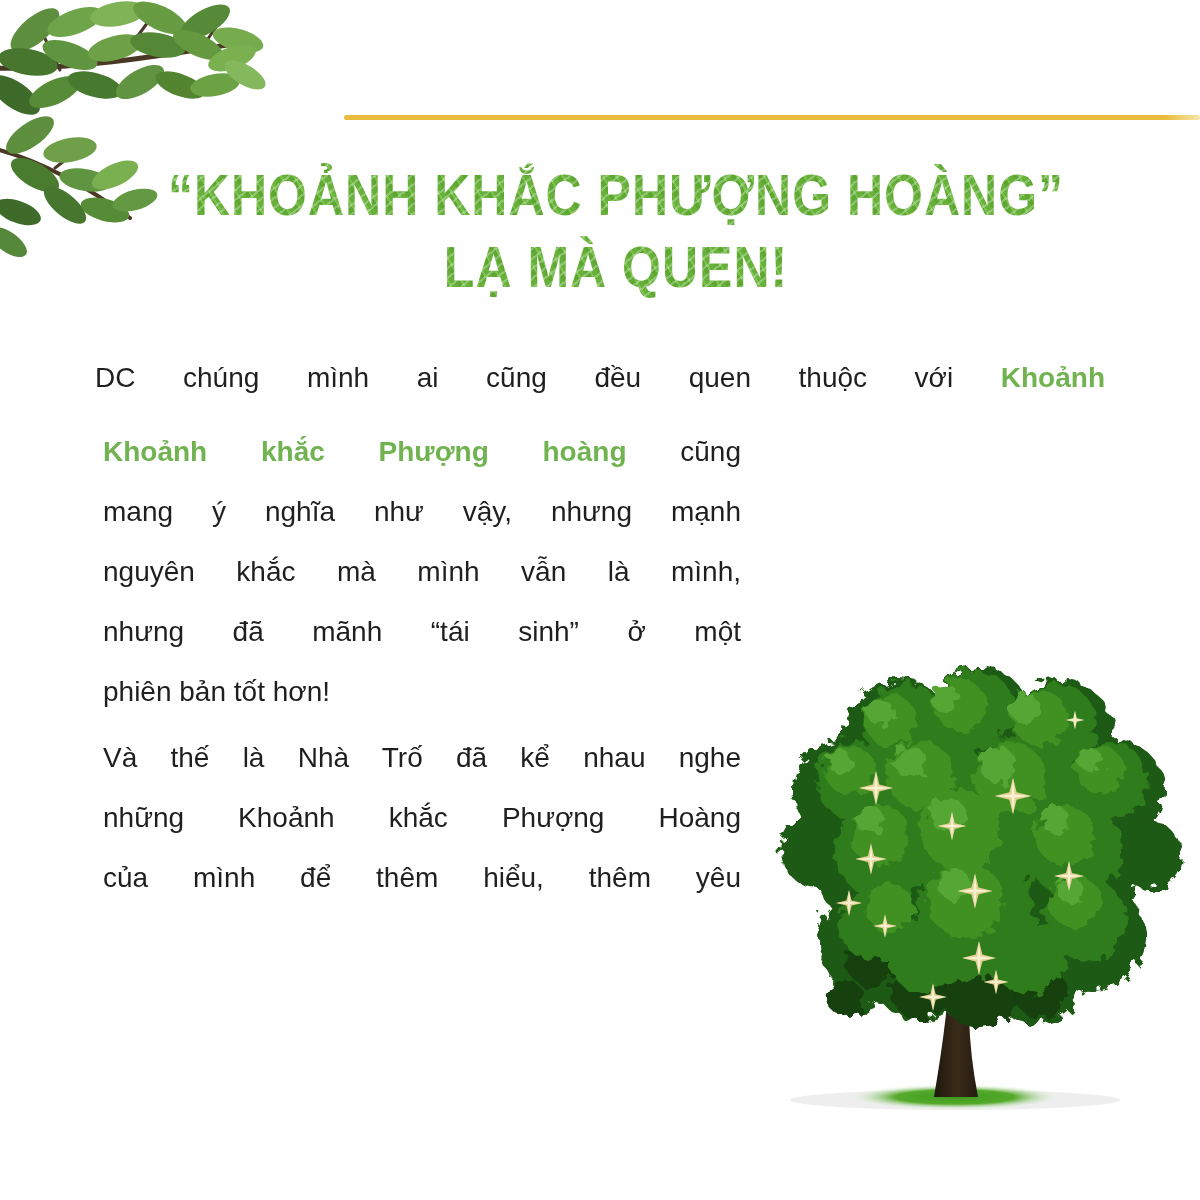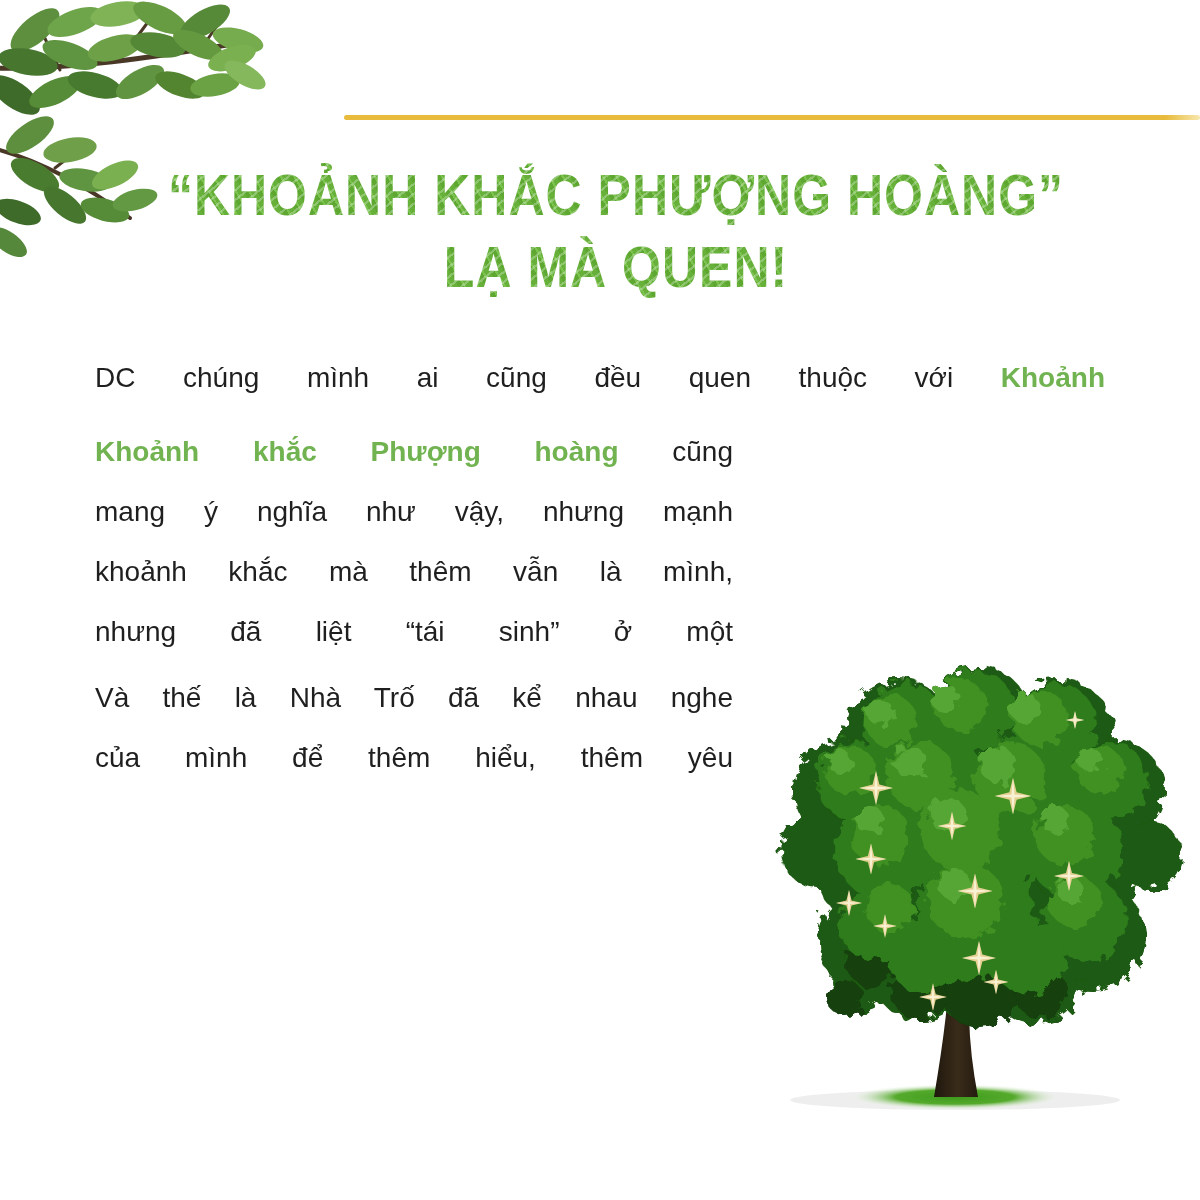--- a/index.html
+++ b/index.html
@@ -45,21 +45,21 @@
     }
   }
   
   .bodytext{
     position:absolute;
     left:95px;top:348px;
     width:1010px;
   }
   .para{width:1010px;}
   .para.narrow{width:638px;}
-  .para + .para{margin-top:14px;}
+  .para + .para{margin-top:14px;margin-left:8px;}
   .para.narrow + .para.narrow{margin-top:6px;}
   .line{
     height:60px;line-height:60px;
     font-size:28px;
     color:var(--text,#1f1f1f);
     text-align:justify;
     text-align-last:justify;
     white-space:normal;
   }
   .line.last{text-align-last:left;}
@@ -125,25 +125,27 @@
     <span class="tline">LẠ MÀ QUEN!</span>
   </h1>
 
   <div class="bodytext">
       <div class="para">
         <div class="line"><span class="plain">DC chúng mình ai cũng đều quen thuộc với </span><span class="accent">Khoảnh</span></div>
       </div>
       <div class="para narrow">
         <div class="line"><span class="accent">Khoảnh khắc Phượng hoàng</span><span class="plain"> cũng</span></div>
         <div class="line"><span class="plain">mang ý nghĩa như vậy, nhưng mạnh</span></div>
-        <div class="line"><span class="plain">khoảnh khắc mà thêm vẫn là mình,</span></div>
-        <div class="line"><span class="plain">nhưng đã liệt “tái sinh” ở một</span></div>
+        <div class="line"><span class="plain">nguyên khắc mà mình vẫn là mình,</span></div>
+        <div class="line"><span class="plain">nhưng đã mãnh “tái sinh” ở một</span></div>
+        <div class="line last"><span class="plain">phiên bản tốt hơn!</span></div>
       </div>
       <div class="para narrow">
         <div class="line"><span class="plain">Và thế là Nhà Trố đã kể nhau nghe</span></div>
+        <div class="line"><span class="plain">những Khoảnh khắc Phượng Hoàng</span></div>
         <div class="line"><span class="plain">của mình để thêm hiểu, thêm yêu</span></div>
       </div>
     </div>
 
   <svg class="tree" width="420" height="465" viewBox="0 0 420 465">
     <defs>
       <filter id="leafy" x="-20%" y="-20%" width="140%" height="140%">
         <feTurbulence type="fractalNoise" baseFrequency="0.09" numOctaves="2" seed="7" result="n"></feTurbulence>
         <feDisplacementMap in="SourceGraphic" in2="n" scale="18"></feDisplacementMap>
       </filter>

